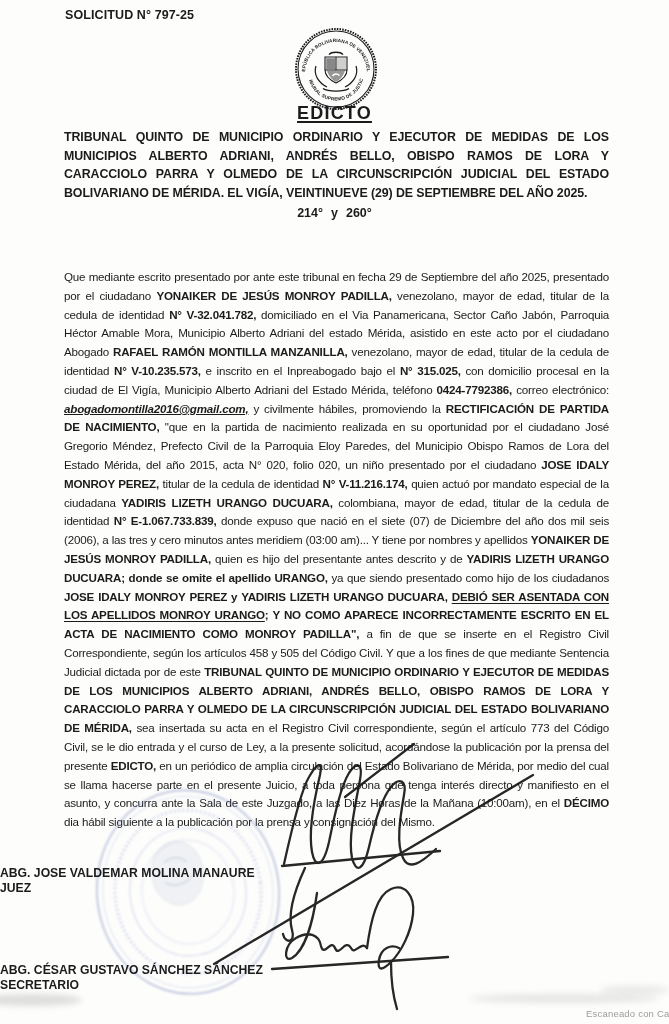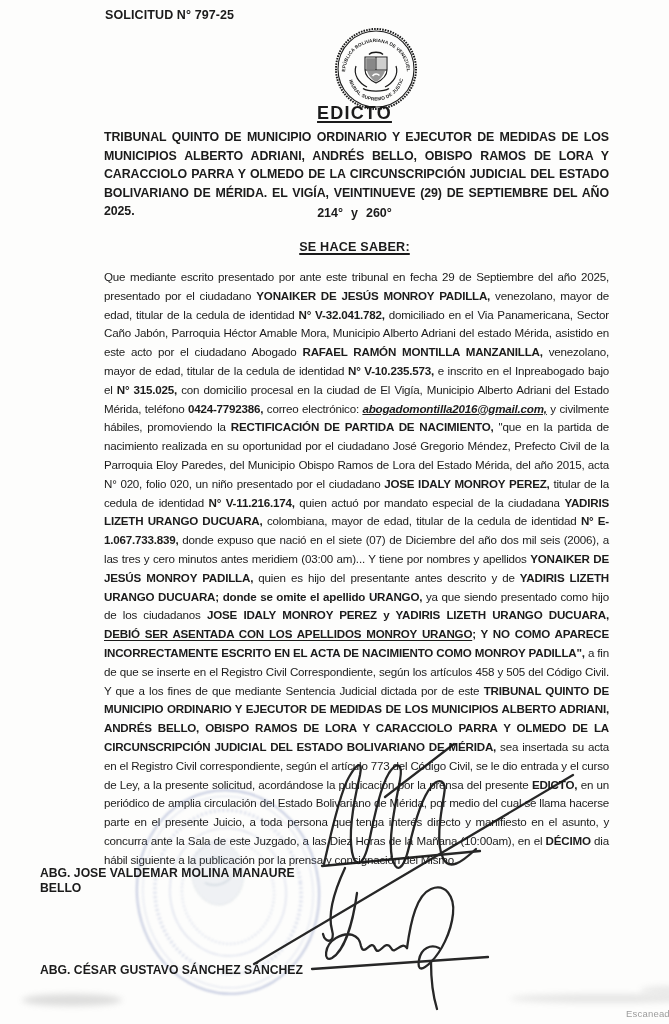--- a/index.html
+++ b/index.html
@@ -2,21 +2,21 @@
 <html><head>
 <meta charset="utf-8">
 <style>
   html,body{margin:0;padding:0;}
   body{
     width:669px;height:1024px;position:relative;overflow:hidden;
     background:#fdfdfc;
     font-family:"Liberation Sans","DejaVu Sans",sans-serif;
     color:#1b1b1b;
   }
-  .page{position:absolute;inset:0;margin-left:40px;}
+  .page{position:absolute;inset:0;}
   .solicitud{
     position:absolute;left:65px;top:8px;
     font-size:12.5px;font-weight:700;letter-spacing:.1px;
   }
   .seal-wrap{position:absolute;left:294px;top:26px;width:84px;height:86px;}
   .title{
     position:absolute;left:0;right:0;top:103px;text-align:center;
     font-size:18px;font-weight:700;letter-spacing:1.2px;
   }
   .title span{text-decoration:underline;text-underline-offset:2px;text-decoration-thickness:1.5px;}
@@ -99,43 +99,43 @@
   <div class="title"><span>EDICTO</span></div>
 
   <div class="heading">TRIBUNAL QUINTO DE MUNICIPIO ORDINARIO Y EJECUTOR DE MEDIDAS DE LOS MUNICIPIOS ALBERTO ADRIANI, ANDRÉS BELLO, OBISPO RAMOS DE LORA Y CARACCIOLO PARRA Y OLMEDO DE LA CIRCUNSCRIPCIÓN JUDICIAL DEL ESTADO BOLIVARIANO DE MÉRIDA. EL VIGÍA, VEINTINUEVE (29) DE SEPTIEMBRE DEL AÑO 2025.</div>
 
   <div class="folios">
     <span>214°</span>
     <span>y</span>
     <span>260°</span>
   </div>
 
-  <div class="saber"><span>SE HACE SABER:</span></div>
 
   <div class="body-text"><span class="run-r">Que mediante escrito presentado por ante este tribunal en fecha 29 de Septiembre del año 2025, presentado por el ciudadano </span><span class="run-b">YONAIKER DE JESÚS MONROY PADILLA,</span><span class="run-r"> venezolano, mayor de edad, titular de la cedula de identidad </span><span class="run-b">N° V-32.041.782,</span><span class="run-r"> domiciliado en el Via Panamericana, Sector Caño Jabón, Parroquia Héctor Amable Mora, Municipio Alberto Adriani del estado Mérida, asistido en este acto por el ciudadano Abogado </span><span class="run-b">RAFAEL RAMÓN MONTILLA MANZANILLA,</span><span class="run-r"> venezolano, mayor de edad, titular de la cedula de identidad </span><span class="run-b">N° V-10.235.573,</span><span class="run-r"> e inscrito en el Inpreabogado bajo el </span><span class="run-b">N° 315.025,</span><span class="run-r"> con domicilio procesal en la ciudad de El Vigía, Municipio Alberto Adriani del Estado Mérida, teléfono </span><span class="run-b">0424-7792386,</span><span class="run-r"> correo electrónico: </span><span class="run-bi">abogadomontilla2016@gmail.com,</span><span class="run-r"> y civilmente hábiles, promoviendo la </span><span class="run-b">RECTIFICACIÓN DE PARTIDA DE NACIMIENTO,</span><span class="run-r"> "que en la partida de nacimiento realizada en su oportunidad por el ciudadano José Gregorio Méndez, Prefecto Civil de la Parroquia Eloy Paredes, del Municipio Obispo Ramos de Lora del Estado Mérida, del año 2015, acta N° 020, folio 020, un niño presentado por el ciudadano </span><span class="run-b">JOSE IDALY MONROY PEREZ,</span><span class="run-r"> titular de la cedula de identidad </span><span class="run-b">N° V-11.216.174,</span><span class="run-r"> quien actuó por mandato especial de la ciudadana </span><span class="run-b">YADIRIS LIZETH URANGO DUCUARA,</span><span class="run-r"> colombiana, mayor de edad, titular de la cedula de identidad </span><span class="run-b">N° E-1.067.733.839,</span><span class="run-r"> donde expuso que nació en el siete (07) de Diciembre del año dos mil seis (2006), a las tres y cero minutos antes meridiem (03:00 am)... Y tiene por nombres y apellidos </span><span class="run-b">YONAIKER DE JESÚS MONROY PADILLA,</span><span class="run-r"> quien es hijo del presentante antes descrito y de </span><span class="run-b">YADIRIS LIZETH URANGO DUCUARA; donde se omite el apellido URANGO,</span><span class="run-r"> ya que siendo presentado como hijo de los ciudadanos </span><span class="run-b">JOSE IDALY MONROY PEREZ y YADIRIS LIZETH URANGO DUCUARA, </span><span class="run-bu">DEBIÓ SER ASENTADA CON LOS APELLIDOS MONROY URANGO</span><span class="run-b">; Y NO COMO APARECE INCORRECTAMENTE ESCRITO EN EL ACTA DE NACIMIENTO COMO MONROY PADILLA",</span><span class="run-r"> a fin de que se inserte en el Registro Civil Correspondiente, según los artículos 458 y 505 del Código Civil. Y que a los fines de que mediante Sentencia Judicial dictada por de este </span><span class="run-b">TRIBUNAL QUINTO DE MUNICIPIO ORDINARIO Y EJECUTOR DE MEDIDAS DE LOS MUNICIPIOS ALBERTO ADRIANI, ANDRÉS BELLO, OBISPO RAMOS DE LORA Y CARACCIOLO PARRA Y OLMEDO DE LA CIRCUNSCRIPCIÓN JUDICIAL DEL ESTADO BOLIVARIANO DE MÉRIDA,</span><span class="run-r"> sea insertada su acta en el Registro Civil correspondiente, según el artículo 773 del Código Civil, se le dio entrada y el curso de Ley, a la presente solicitud, acordándose la publicación por la prensa del presente </span><span class="run-b">EDICTO,</span><span class="run-r"> en un periódico de amplia circulación del Estado Bolivariano de Mérida, por medio del cual se llama hacerse parte en el presente Juicio, a toda persona que tenga interés directo y manifiesto en el asunto, y concurra ante la Sala de este Juzgado, a las Diez Horas de la Mañana (10:00am), en el </span><span class="run-b">DÉCIMO</span><span class="run-r"> dia hábil siguiente a la publicación por la prensa y consignación del Mismo.</span></div>
 
   <svg class="overlay" width="669" height="1024" style="filter:blur(.9px)">
     <g transform="rotate(-7 188 892)" opacity=".8">
       <ellipse cx="188" cy="892" rx="91" ry="102" fill="none" stroke="rgba(116,132,186,.5)" stroke-width="2"></ellipse>
       <ellipse cx="188" cy="892" rx="85" ry="96" fill="none" stroke="rgba(116,132,186,.28)" stroke-width="1"></ellipse>
       <ellipse cx="188" cy="892" rx="73" ry="82" fill="none" stroke="rgba(116,132,186,.38)" stroke-width="3.5" stroke-dasharray="1.6,2.8"></ellipse>
       <ellipse cx="188" cy="892" rx="58" ry="64" fill="none" stroke="rgba(116,132,186,.32)" stroke-width="1.2"></ellipse>
       <ellipse cx="180" cy="872" rx="26" ry="32" fill="rgba(120,140,180,.13)" stroke="rgba(110,140,150,.3)" stroke-width="1" stroke-dasharray="2,1.6"></ellipse>
       <path d="M168,860 c8,-6 18,-4 22,2 M166,880 c10,6 22,4 28,-4" fill="none" stroke="rgba(110,140,160,.3)" stroke-width="1.4"></path>
       <ellipse cx="188" cy="892" rx="46" ry="52" fill="none" stroke="rgba(116,132,186,.3)" stroke-width="2.6" stroke-dasharray="1.4,2.4"></ellipse>
     </g>
   </svg>
 
   <div class="sig-block judge-block">
     <div class="sig-name">ABG. JOSE VALDEMAR MOLINA MANAURE</div>
-    <div class="sig-role">BELLO</div>
+    <div class="sig-role">JUEZ</div>
   </div>
 
   <div class="sig-block secretary-block">
     <div class="sig-name">ABG. CÉSAR GUSTAVO SÁNCHEZ SÁNCHEZ</div>
+    <div class="sig-role">SECRETARIO</div>
   </div>
 
   <svg class="overlay" width="669" height="1024">
     <g fill="none" stroke="#171717" stroke-width="2.3" stroke-linecap="round" stroke-linejoin="round" opacity=".93">
       <path d="M414,744 L345,797"></path>
       <path d="M533,775 L214,964"></path>
       <path d="M284,864
                C292,828 301,790 309,777
                C317,763 323,760 320,775
                C315,796 308,830 312,852

